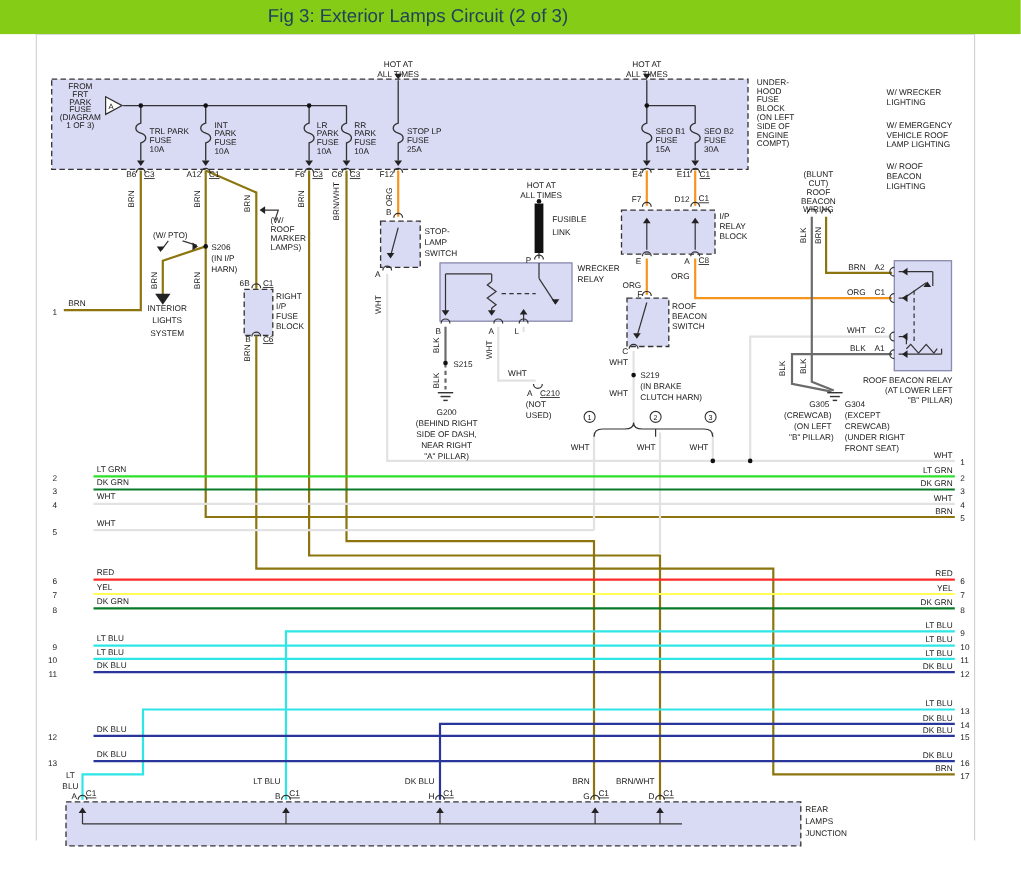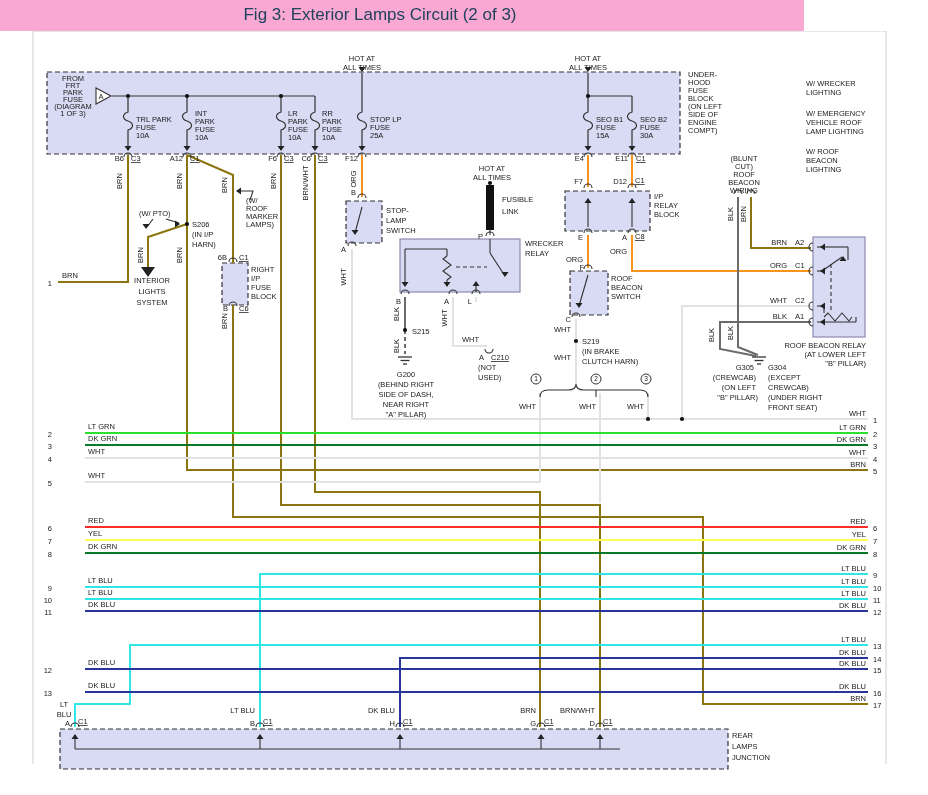--- a/index.html
+++ b/index.html
@@ -1,18 +1,18 @@
 <!DOCTYPE html>
 <html><head>
 <meta charset="utf-8">
 <style>
   html,body{margin:0;padding:0;background:#ffffff;}
   body{width:928px;height:795px;overflow:hidden;position:relative;
        font-family:"Liberation Sans","DejaVu Sans",sans-serif;}
-  .titlebar{position:absolute;left:0;top:0;width:804px;height:31px;background:#f9a8d4;}
+  .titlebar{position:absolute;left:0;top:0;width:928px;height:31px;background:#84cc16;}
   .titlebar span{position:absolute;left:0;top:5px;width:760px;text-align:center;
        font-size:17px;color:#21425c;}
   #diagram{position:absolute;left:0;top:31px;}
 </style>
 </head>
 <body>
 
 <div class="titlebar">
   <span>Fig 3: Exterior Lamps Circuit (2 of 3)</span>
 </div>

